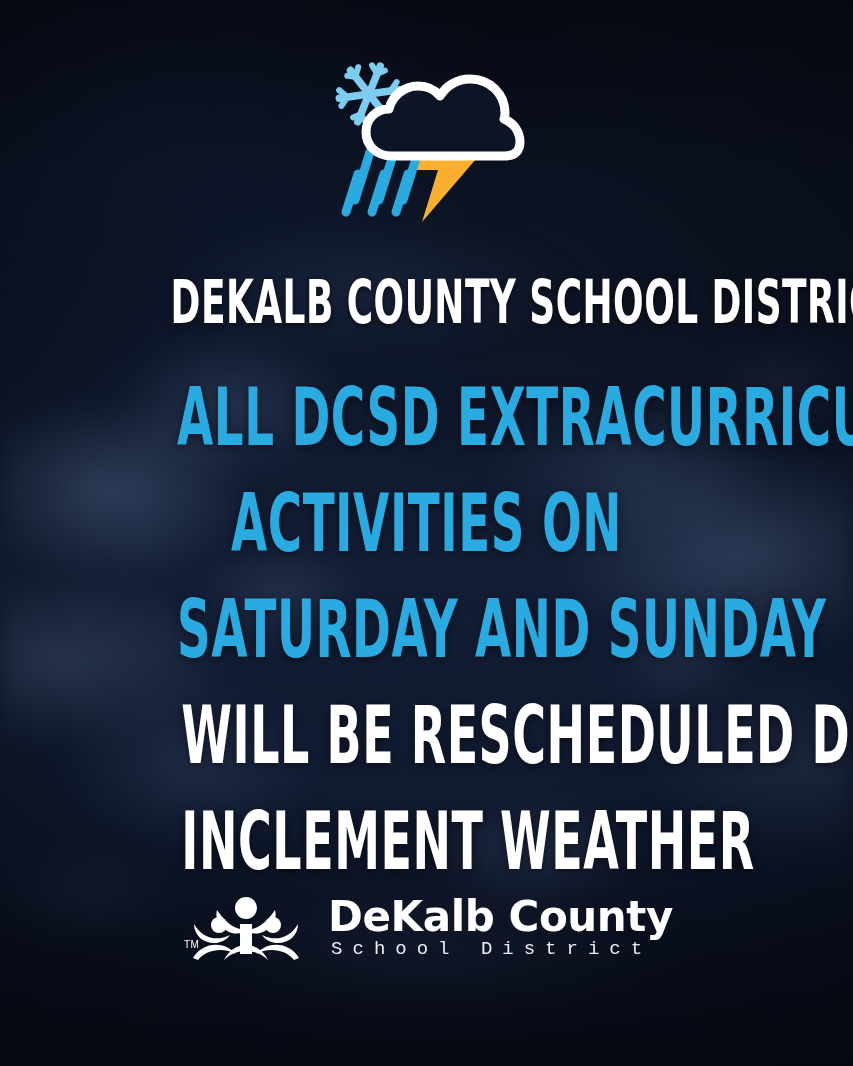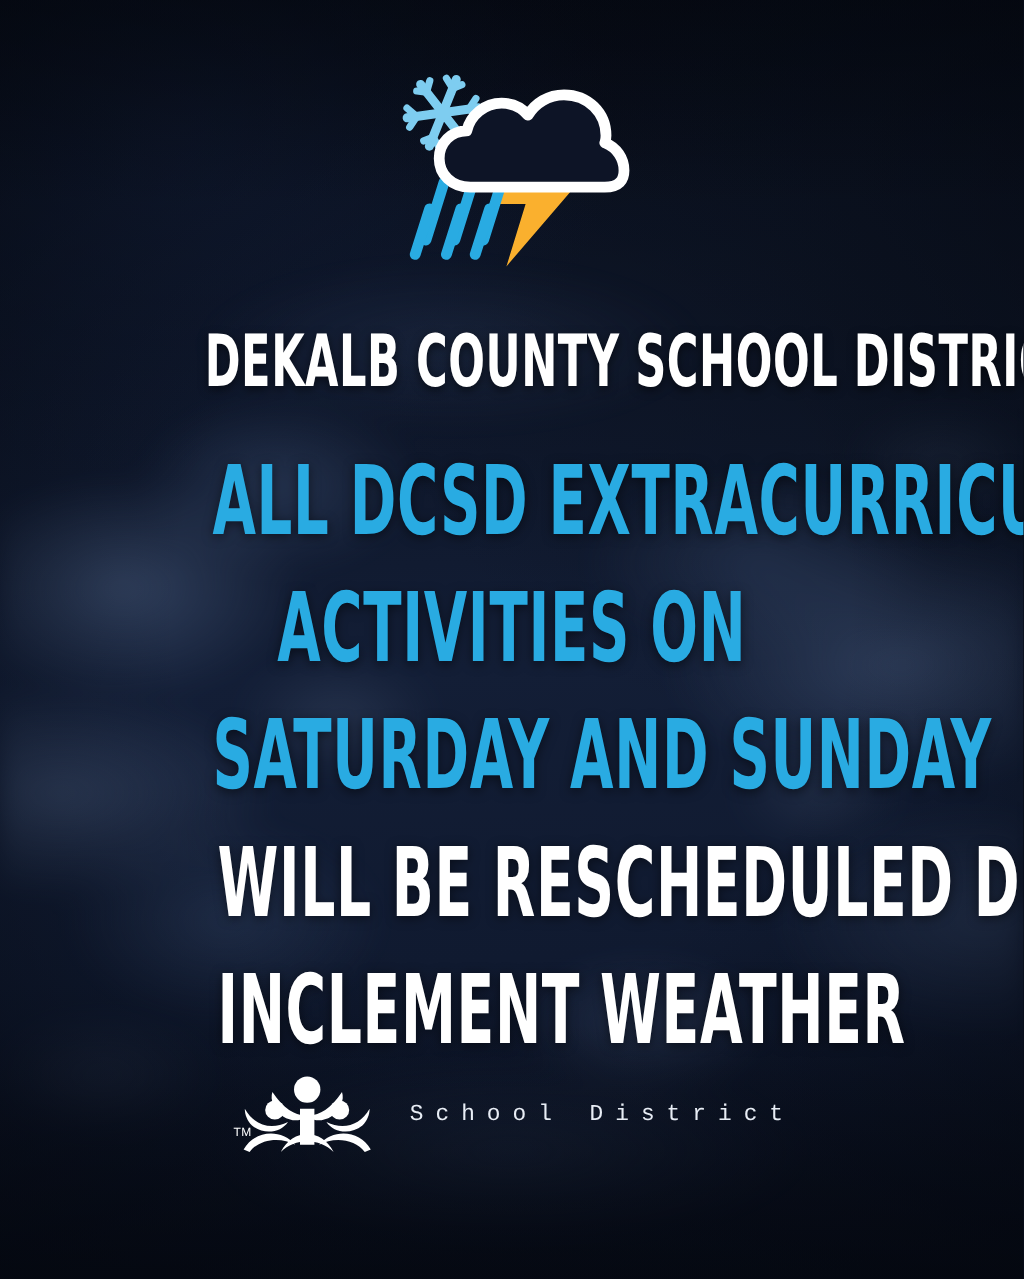--- a/index.html
+++ b/index.html
@@ -264,19 +264,20 @@
 
             <circle cx="93" cy="37" r="8"></circle>
             <path d="M118 36 C110 50 96 54 82 47 C88 56 102 58 112 50 C116 46 118 41 118 36 Z"></path>
             <path d="M119 70 C110 54 88 52 76 66 C88 59 106 61 114 72 Z"></path>
           </g>
         </svg>
         <span class="logo-tm">TM</span>
       </div>
 
       <div class="logo-text">
+        <div class="logo-title">DeKalb County</div>
         <div class="logo-sub">School District</div>
       </div>
 
     </div>
 
   </div>
 </div>
 
 </body></html>

